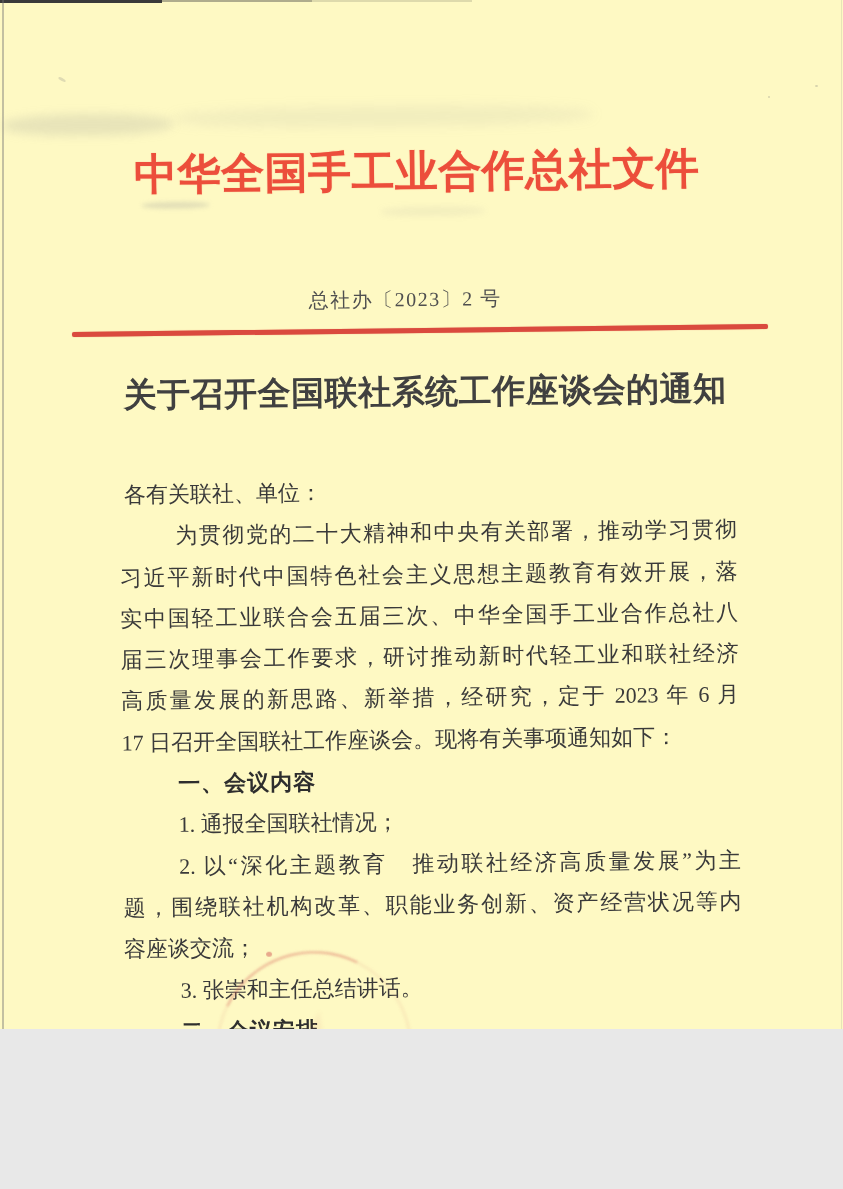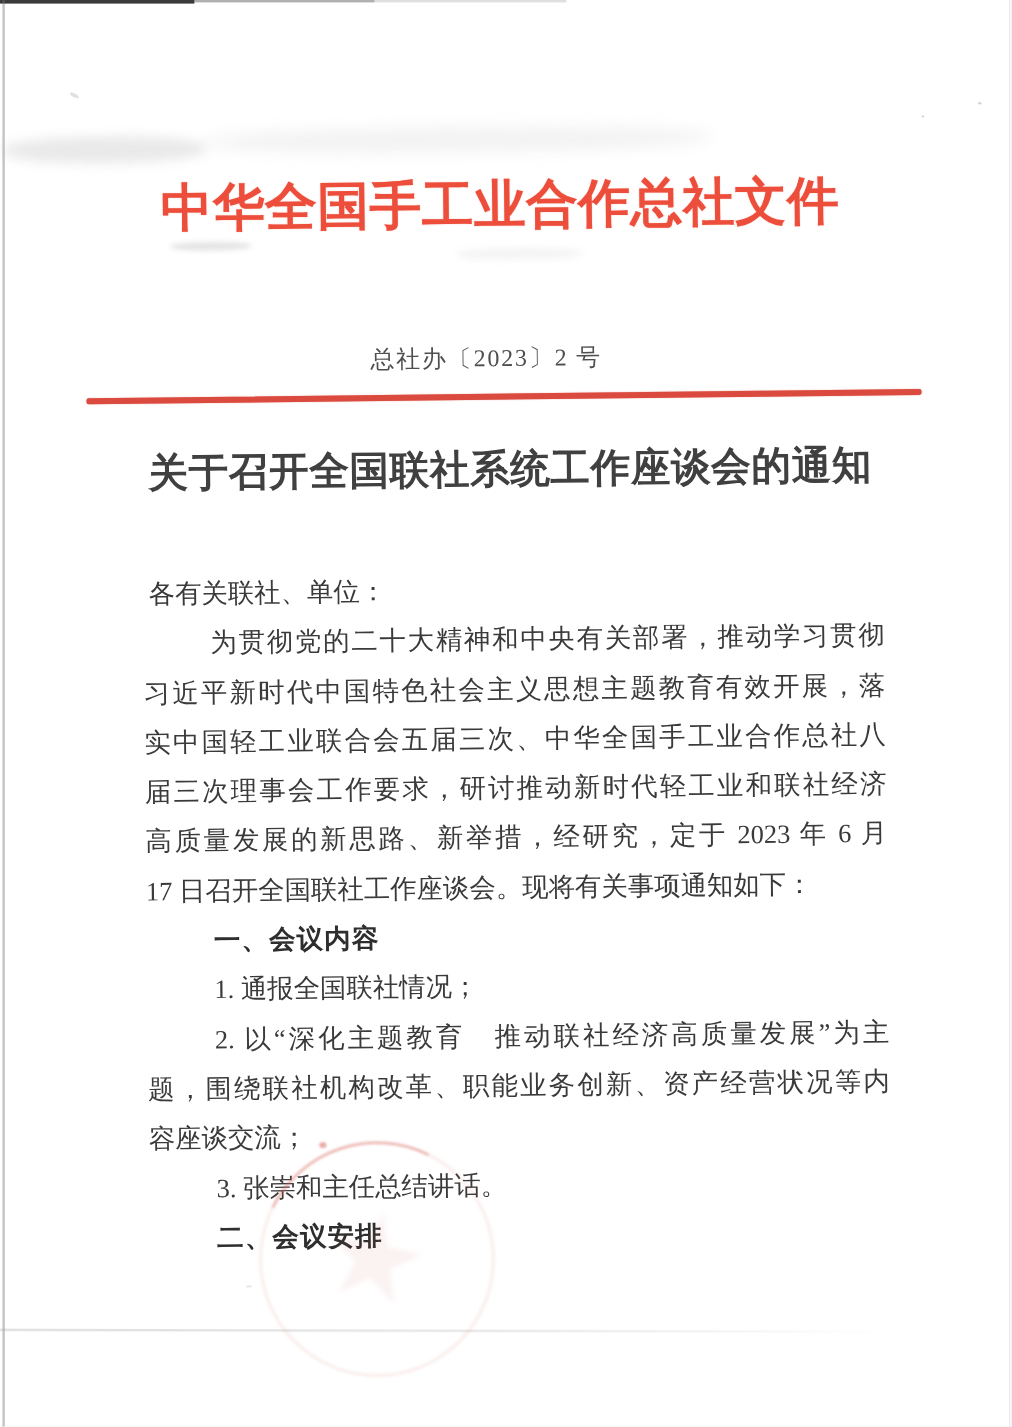--- a/index.html
+++ b/index.html
@@ -1,20 +1,20 @@
 <!DOCTYPE html>
 <html style="--header_red: #ec4e3b; --rule_red: #da4a3e; --stamp_pink: #d06257;"><head>
 <meta charset="utf-8">
 <style>
   html,body{margin:0;padding:0;background:#e8e8e8;}
   .page{
     position:relative;
-    width:843px;height:1189px;
+    width:843px;height:1029px;
     margin:0 auto;
-    background:#ffffff;
+    background:#fef9c3;
     overflow:hidden;
     font-family:"Liberation Serif","DejaVu Serif",serif;
   }
   
   .content{
     position:absolute;inset:0;
     transform:rotate(-0.65deg);
     transform-origin:421px 594px;
   }
   .red-head{

